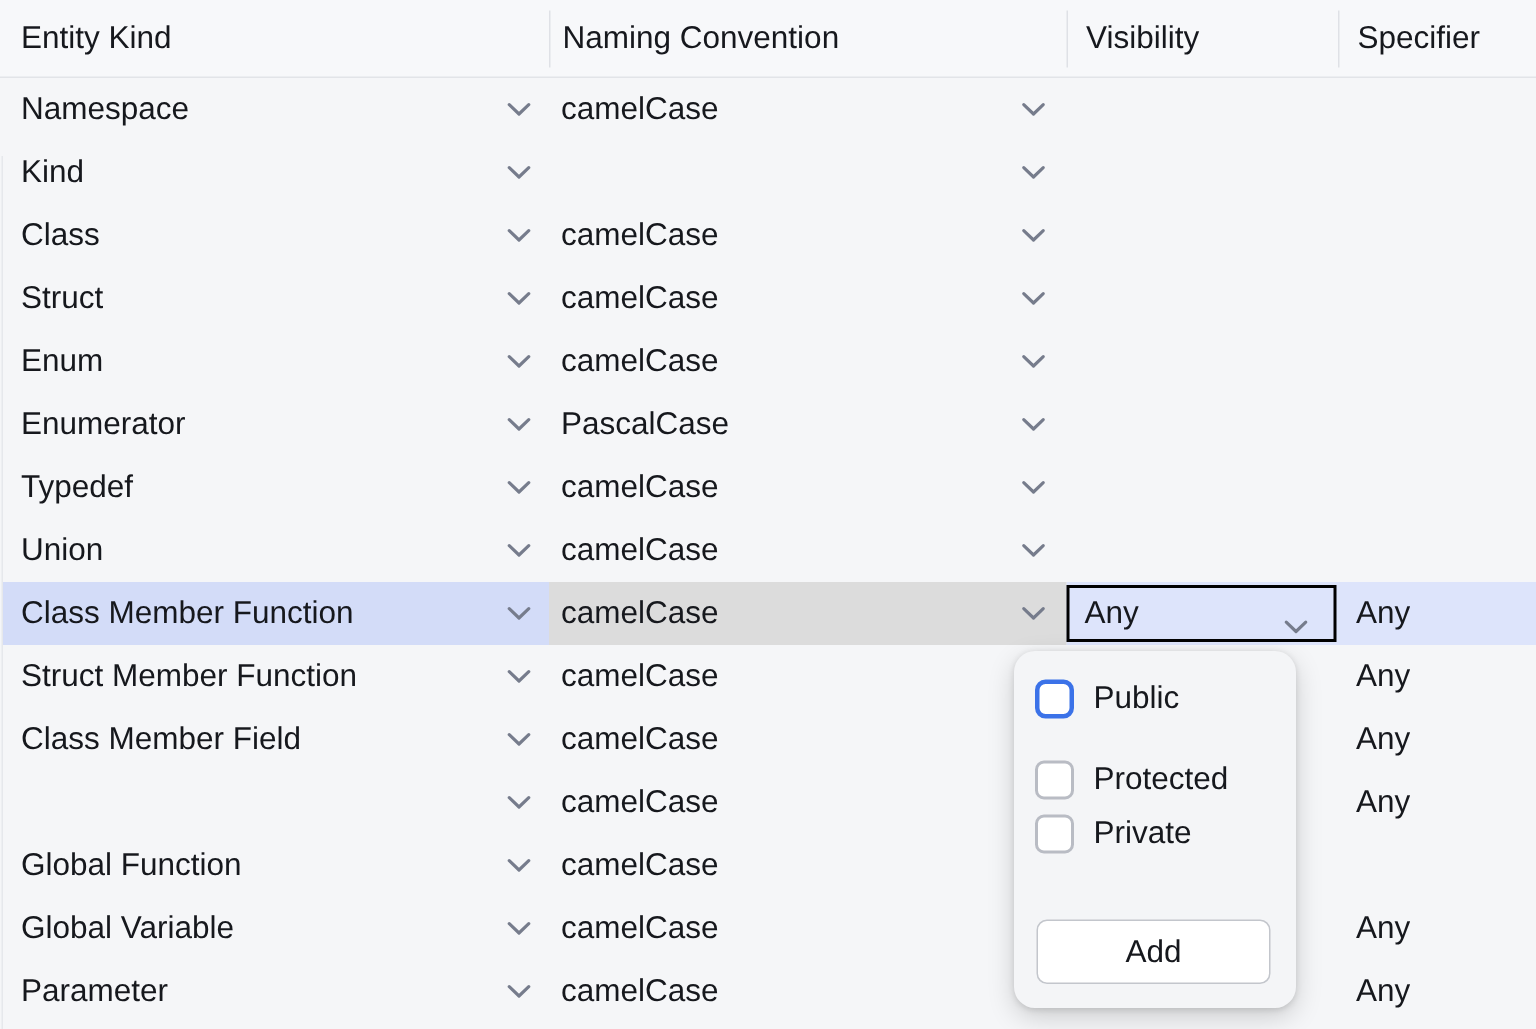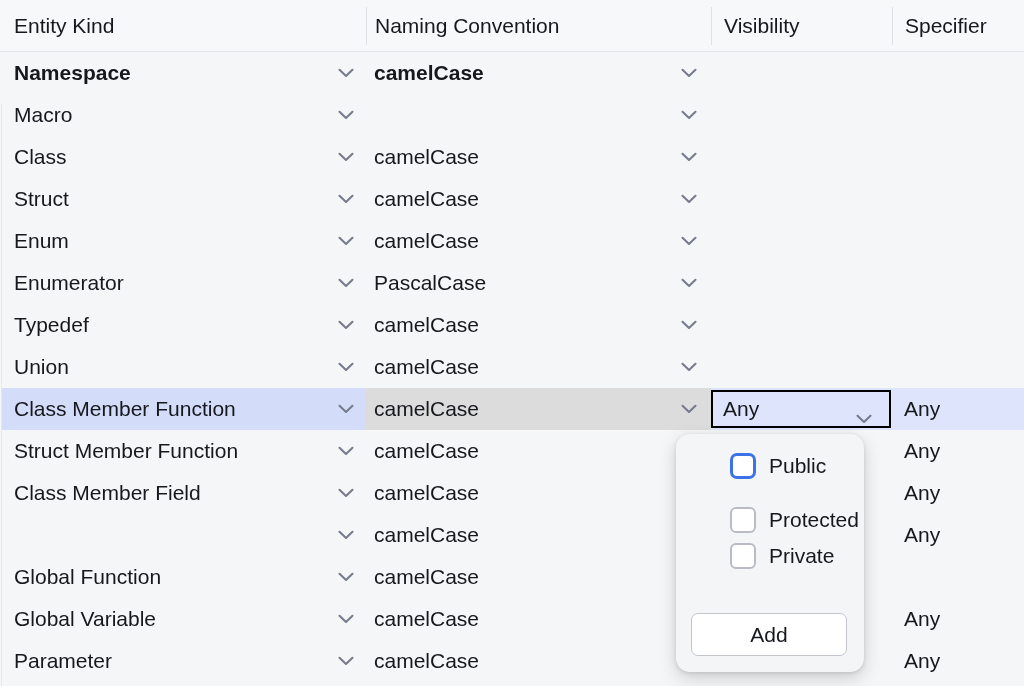--- a/index.html
+++ b/index.html
@@ -150,21 +150,20 @@
     box-sizing: border-box;
     z-index: 30;
   }
   .opt {
     position: absolute;
     left: 14px;
     width: 164px;
     height: 34px;
     display: flex;
     align-items: center;
-    margin-left: 40px;
   }
   .opt-0 { top: 15px; }
   .opt-1 { top: 69px; align-items: center; }
   .opt-2 { top: 105px; }
 
   .cb {
     width: 26px;
     height: 26px;
     border-radius: 6px;
     background: #ffffff;
@@ -230,21 +229,21 @@
       <span>Visibility</span>
     </div>
     <div class="hdr-sep" style="left:892px;"></div>
     <div class="hdr-cell" style="left:893px;width:131px;padding-left:12px;">
       <span>Specifier</span>
     </div>
   </div>
 
   <div class="table-body" id="rows-host">
     <div class="grid-left-edge"></div>
-  <div class="row" style="top: 0px; font-weight: bold;">
+  <div class="row" style="top: 0px;">
         <div class="cell cell-entity">
           <span class="cell-text">Namespace</span>
         </div>
         <span class="chev chev-entity">
           <svg width="16" height="10" viewBox="0 0 16 10">
             <path d="M1.5 1.8 L8 8 L14.5 1.8" fill="none" stroke="#767c8c" stroke-width="2.1" stroke-linecap="round" stroke-linejoin="round"></path>
           </svg>
         </span>
         <div class="cell cell-naming">
           <span class="cell-text">camelCase</span>
@@ -256,21 +255,21 @@
         </span>
         <div class="cell cell-vis">
           <span class="cell-text"></span>
         </div>
         <div class="cell cell-spec">
           <span class="cell-text"></span>
         </div>
       </div>
       <div class="row" style="top: 42px;">
         <div class="cell cell-entity">
-          <span class="cell-text">Macro</span>
+          <span class="cell-text">Kind</span>
         </div>
         <span class="chev chev-entity">
           <svg width="16" height="10" viewBox="0 0 16 10">
             <path d="M1.5 1.8 L8 8 L14.5 1.8" fill="none" stroke="#767c8c" stroke-width="2.1" stroke-linecap="round" stroke-linejoin="round"></path>
           </svg>
         </span>
         <span class="chev chev-naming">
           <svg width="16" height="10" viewBox="0 0 16 10">
             <path d="M1.5 1.8 L8 8 L14.5 1.8" fill="none" stroke="#767c8c" stroke-width="2.1" stroke-linecap="round" stroke-linejoin="round"></path>
           </svg>

